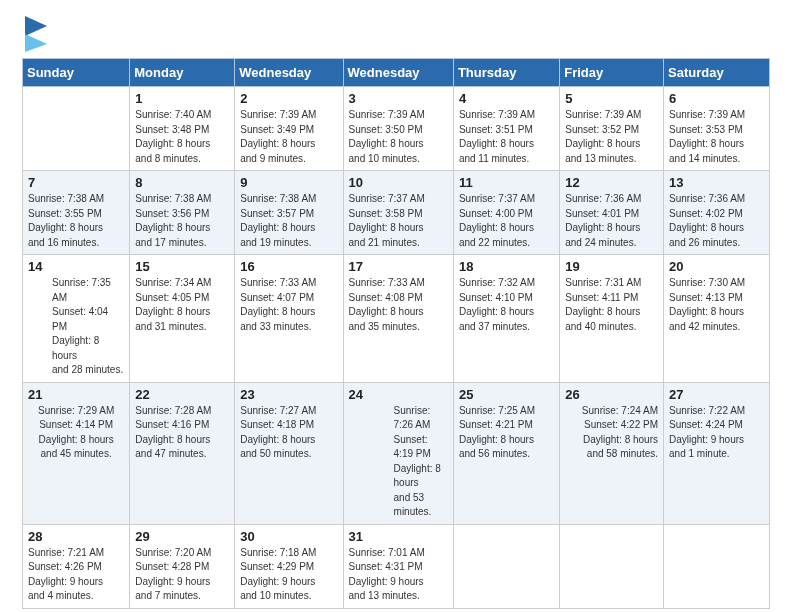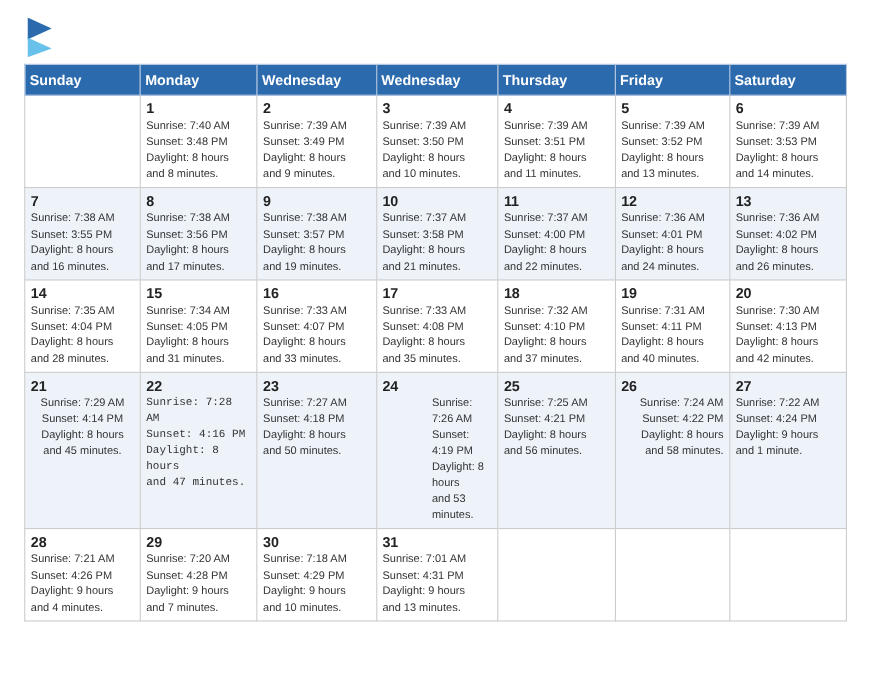--- a/index.html
+++ b/index.html
@@ -230,21 +230,21 @@
             <span class="day-number">13</span>
             <div class="day-detail" style="white-space: pre-line;">Sunrise: 7:36 AM
 Sunset: 4:02 PM
 Daylight: 8 hours
 and 26 minutes.</div>
           </td>
         </tr>
         <tr>
           <td style="background: rgb(255, 255, 255);">
             <span class="day-number">14</span>
-            <div class="day-detail" style="white-space: pre-line;">Sunrise: 7:35 AM
+            <div class="day-detail" style="white-space: pre-line; margin-left: 24px;">Sunrise: 7:35 AM
 Sunset: 4:04 PM
 Daylight: 8 hours
 and 28 minutes.</div>
           </td>
           <td style="background: rgb(255, 255, 255);">
             <span class="day-number">15</span>
             <div class="day-detail" style="white-space: pre-line;">Sunrise: 7:34 AM
 Sunset: 4:05 PM
 Daylight: 8 hours
 and 31 minutes.</div>
@@ -288,21 +288,21 @@
         <tr>
           <td style="background: rgb(238, 243, 250);">
             <span class="day-number">21</span>
             <div class="day-detail" style="white-space: pre-line; text-align: center;">Sunrise: 7:29 AM
 Sunset: 4:14 PM
 Daylight: 8 hours
 and 45 minutes.</div>
           </td>
           <td style="background: rgb(238, 243, 250);">
             <span class="day-number">22</span>
-            <div class="day-detail" style="white-space: pre-line; font-family: Liberation Mono, monospace;">Sunrise: 7:28 AM
+            <div class="day-detail" style="white-space: pre-line;">Sunrise: 7:28 AM
 Sunset: 4:16 PM
 Daylight: 8 hours
 and 47 minutes.</div>
           </td>
           <td style="background: rgb(238, 243, 250);">
             <span class="day-number">23</span>
             <div class="day-detail" style="white-space: pre-line;">Sunrise: 7:27 AM
 Sunset: 4:18 PM
 Daylight: 8 hours
 and 50 minutes.</div>

